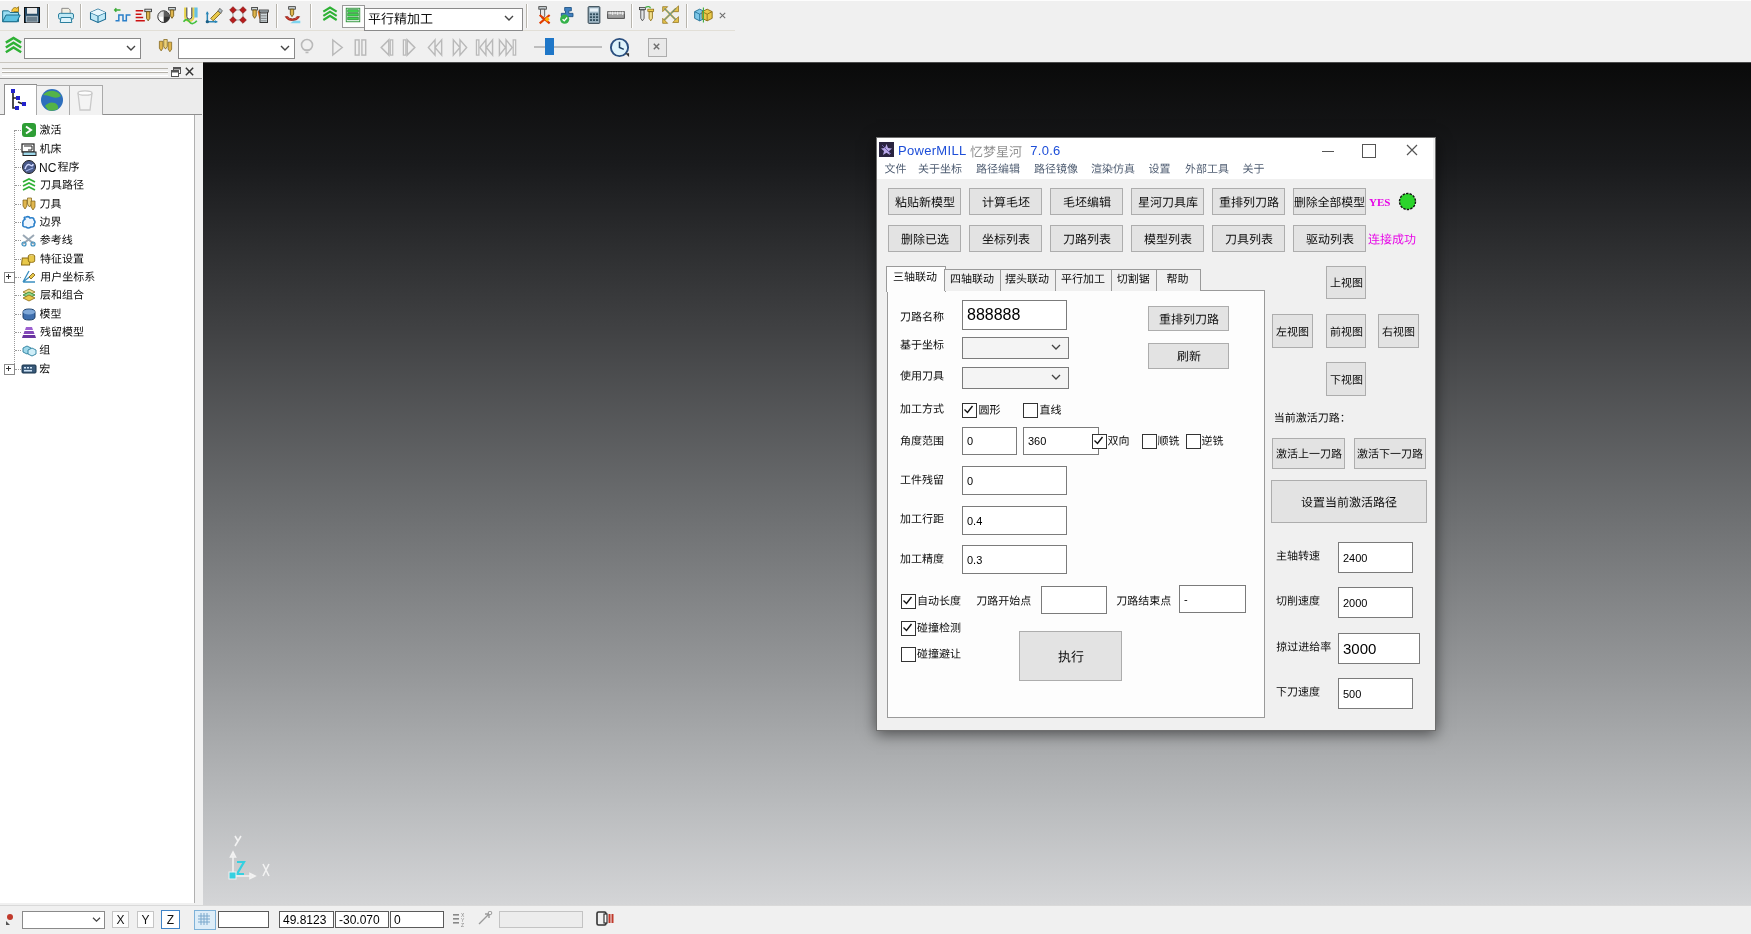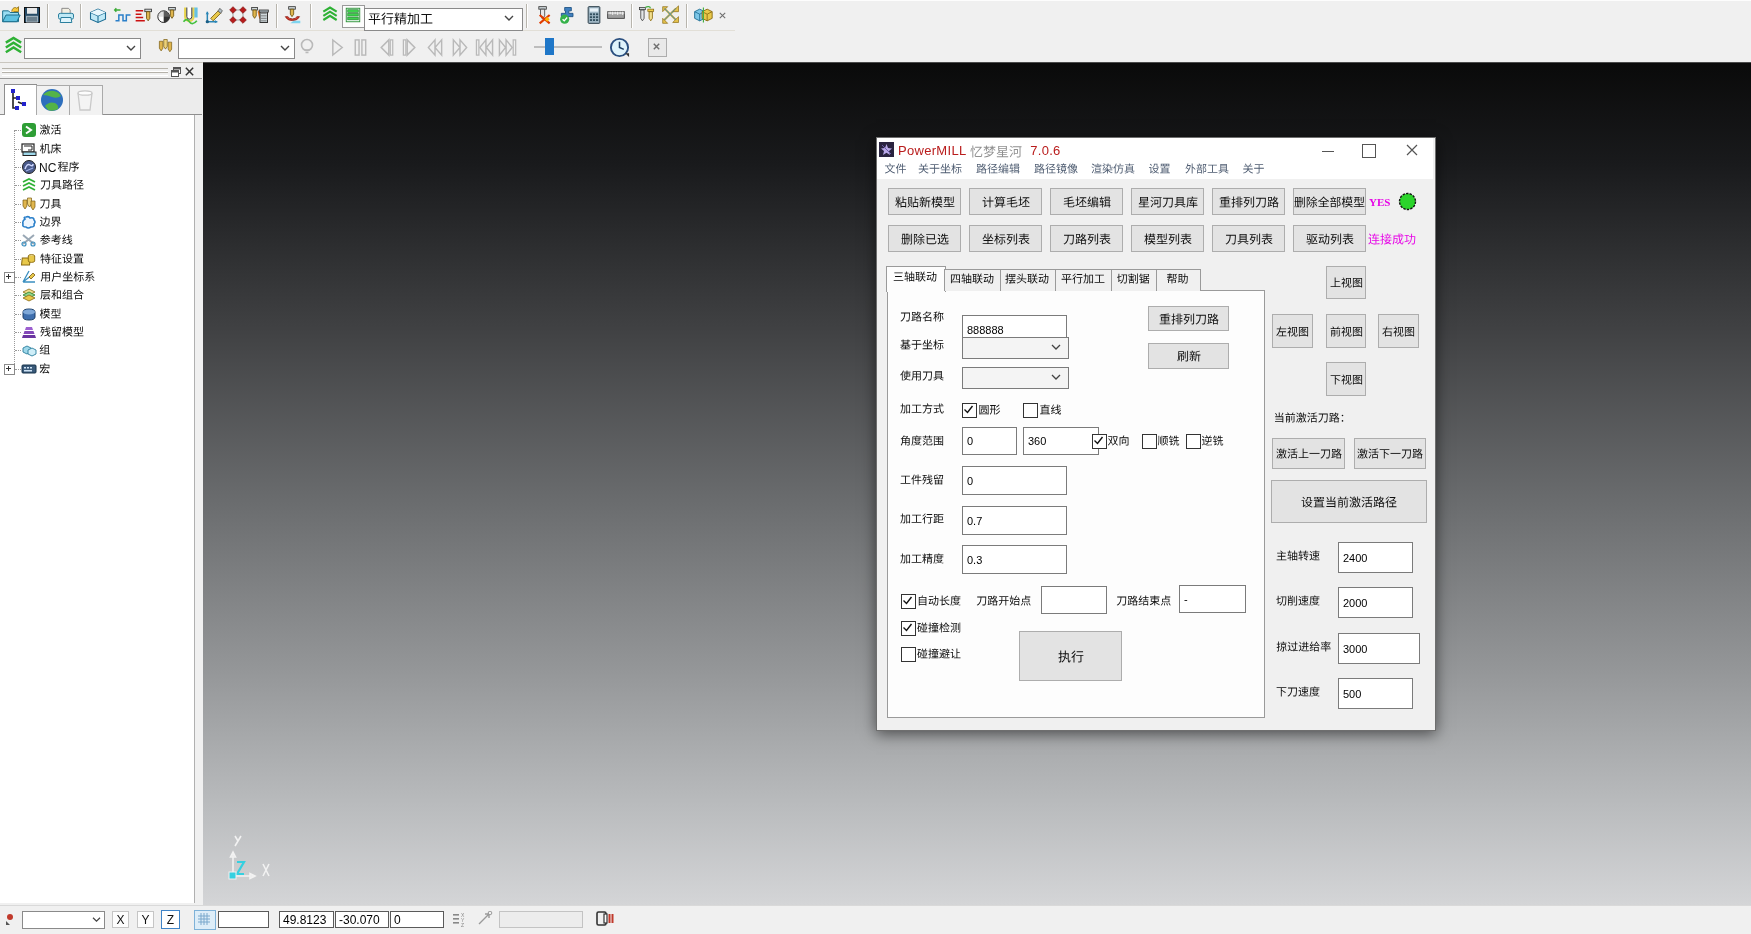--- a/index.html
+++ b/index.html
@@ -673,21 +673,21 @@
     <rect x="9" y="4" width="3" height="9" fill="#fff" stroke="#333" stroke-width="1.2"></rect>
     <path d="M14.5 4 L14.5 13 M17.5 4 L17.5 13" stroke="#c0392b" stroke-width="2"></path>
   </svg>
 <div class="ab" style="left:876px;top:137px;width:558px;height:592px;background:#f0f0f0;border:1px solid #6e6e6e;box-shadow:0 3px 14px rgba(0,0,0,.55)"></div>
 <div class="ab" style="left:877px;top:138px;width:556px;height:41px;background:#fff"></div>
 <svg class="ab" style="left:879px;top:142px" width="15" height="15" viewBox="0 0 15 15">
     <rect width="15" height="15" fill="#2a2440"></rect>
     <path d="M7.5 2 L9 6 L13 6.5 L10 9 L11 13 L7.5 10.7 L4 13 L5 9 L2 6.5 L6 6 Z" fill="#b9a8e8"></path>
     <path d="M3 3 L12 12" stroke="#6a5aa8" stroke-width="1"></path>
   </svg>
-<div class="ab row" style="left:898px;top:143px;font:13px 'Liberation Sans';color:#b91c1c;letter-spacing:.3px">PowerMILL&nbsp;<svg style="margin-top:2px" width="52.0" height="13" viewBox="0 -880 4000 1000" fill="#8f8f8f">
+<div class="ab row" style="left:898px;top:143px;font:13px 'Liberation Sans';color:#1d4ed8;letter-spacing:.3px">PowerMILL&nbsp;<svg style="margin-top:2px" width="52.0" height="13" viewBox="0 -880 4000 1000" fill="#8f8f8f">
       <use href="#g5FC6" x="0"></use>
       <use href="#g68A6" x="1000"></use>
       <use href="#g661F" x="2000"></use>
       <use href="#g6CB3" x="3000"></use>
     </svg>&nbsp;&nbsp;7.0.6</div>
 <div class="ab" style="left:1322px;top:151px;width:12px;height:1px;background:#555"></div>
 <div class="ab" style="left:1362px;top:144px;width:12px;height:12px;border:1px solid #555"></div>
 <svg class="ab" style="left:1406px;top:144px" width="12" height="12" viewBox="0 0 12 12">
     <path d="M1 1 L11 11 M11 1 L1 11" stroke="#555" stroke-width="1.2"></path>
   </svg>
@@ -971,21 +971,21 @@
     </svg>
   </div>
 <div class="ab" style="left:899px;top:552.5px">
     <svg width="46.0" height="11" viewBox="0 -880 4000 1000" fill="#111">
       <use href="#g52A0" x="0"></use>
       <use href="#g5DE5" x="1000"></use>
       <use href="#g7CBE" x="2000"></use>
       <use href="#g5EA6" x="3000"></use>
     </svg>
   </div>
-<div class="ab inp" style="left:962px;top:315px;width:105px;height:30px;font-size:11px">888888</div>
+<div class="ab inp" style="left:962px;top:300px;width:105px;height:30px;font-size:16px">888888</div>
 <div class="ab" style="left:962px;top:337px;width:105px;height:20px;background:#f4f4f4;border:1px solid #7b7b7b"></div>
 <svg class="ab" style="left:1051px;top:343.0px" width="10" height="8" viewBox="0 0 10 8">
     <path d="M1 2 L5 6 L9 2" stroke="#444" stroke-width="1.3" fill="none"></path>
   </svg>
 <div class="ab" style="left:962px;top:367px;width:105px;height:20px;background:#f4f4f4;border:1px solid #7b7b7b"></div>
 <svg class="ab" style="left:1051px;top:373.0px" width="10" height="8" viewBox="0 0 10 8">
     <path d="M1 2 L5 6 L9 2" stroke="#444" stroke-width="1.3" fill="none"></path>
   </svg>
 <div class="ab" style="left:962px;top:403px;width:13px;height:13px;background:#fff;border:1px solid #333"></div>
 <svg class="ab" style="left:962px;top:403px" width="13" height="13" viewBox="0 0 13 13">
@@ -1024,21 +1024,21 @@
     </svg>
   </div>
 <div class="ab" style="left:1186px;top:434px;width:13px;height:13px;background:#fff;border:1px solid #333"></div>
 <div class="ab" style="left:1201px;top:435px">
     <svg width="23.0" height="11" viewBox="0 -880 2000 1000" fill="#111">
       <use href="#g9006" x="0"></use>
       <use href="#g94E3" x="1000"></use>
     </svg>
   </div>
 <div class="ab inp" style="left:962px;top:466px;width:105px;height:29px;font-size:11px">0</div>
-<div class="ab inp" style="left:962px;top:506px;width:105px;height:29px;font-size:11px">0.7</div>
+<div class="ab inp" style="left:962px;top:506px;width:105px;height:29px;font-size:11px">0.4</div>
 <div class="ab inp" style="left:962px;top:545px;width:105px;height:29px;font-size:11px">0.3</div>
 <div class="ab" style="left:901px;top:594px;width:13px;height:13px;background:#fff;border:1px solid #333"></div>
 <svg class="ab" style="left:901px;top:594px" width="13" height="13" viewBox="0 0 13 13">
     <path d="M2.5 6.5 L5.5 9.5 L10.5 3" stroke="#111" stroke-width="1.4" fill="none"></path>
   </svg>
 <div class="ab" style="left:916px;top:595px">
     <svg width="46.0" height="11" viewBox="0 -880 4000 1000" fill="#111">
       <use href="#g81EA" x="0"></use>
       <use href="#g52A8" x="1000"></use>
       <use href="#g957F" x="2000"></use>
@@ -1205,21 +1205,21 @@
 <div class="ab inp" style="left:1338px;top:587px;width:75px;height:31px;font-size:11px">2000</div>
 <div class="ab" style="left:1275px;top:641px">
     <svg width="57.5" height="11" viewBox="0 -880 5000 1000" fill="#111">
       <use href="#g63A0" x="0"></use>
       <use href="#g8FC7" x="1000"></use>
       <use href="#g8FDB" x="2000"></use>
       <use href="#g7ED9" x="3000"></use>
       <use href="#g7387" x="4000"></use>
     </svg>
   </div>
-<div class="ab inp" style="left:1338px;top:633px;width:82px;height:31px;font-size:11px">3000</div>
+<div class="ab inp" style="left:1338px;top:633px;width:82px;height:31px;font-size:15px">3000</div>
 <div class="ab" style="left:1275px;top:686px">
     <svg width="46.0" height="11" viewBox="0 -880 4000 1000" fill="#111">
       <use href="#g4E0B" x="0"></use>
       <use href="#g5200" x="1000"></use>
       <use href="#g901F" x="2000"></use>
       <use href="#g5EA6" x="3000"></use>
     </svg>
   </div>
 <div class="ab inp" style="left:1338px;top:678px;width:75px;height:31px;font-size:11px">500</div>
 </body></html>

